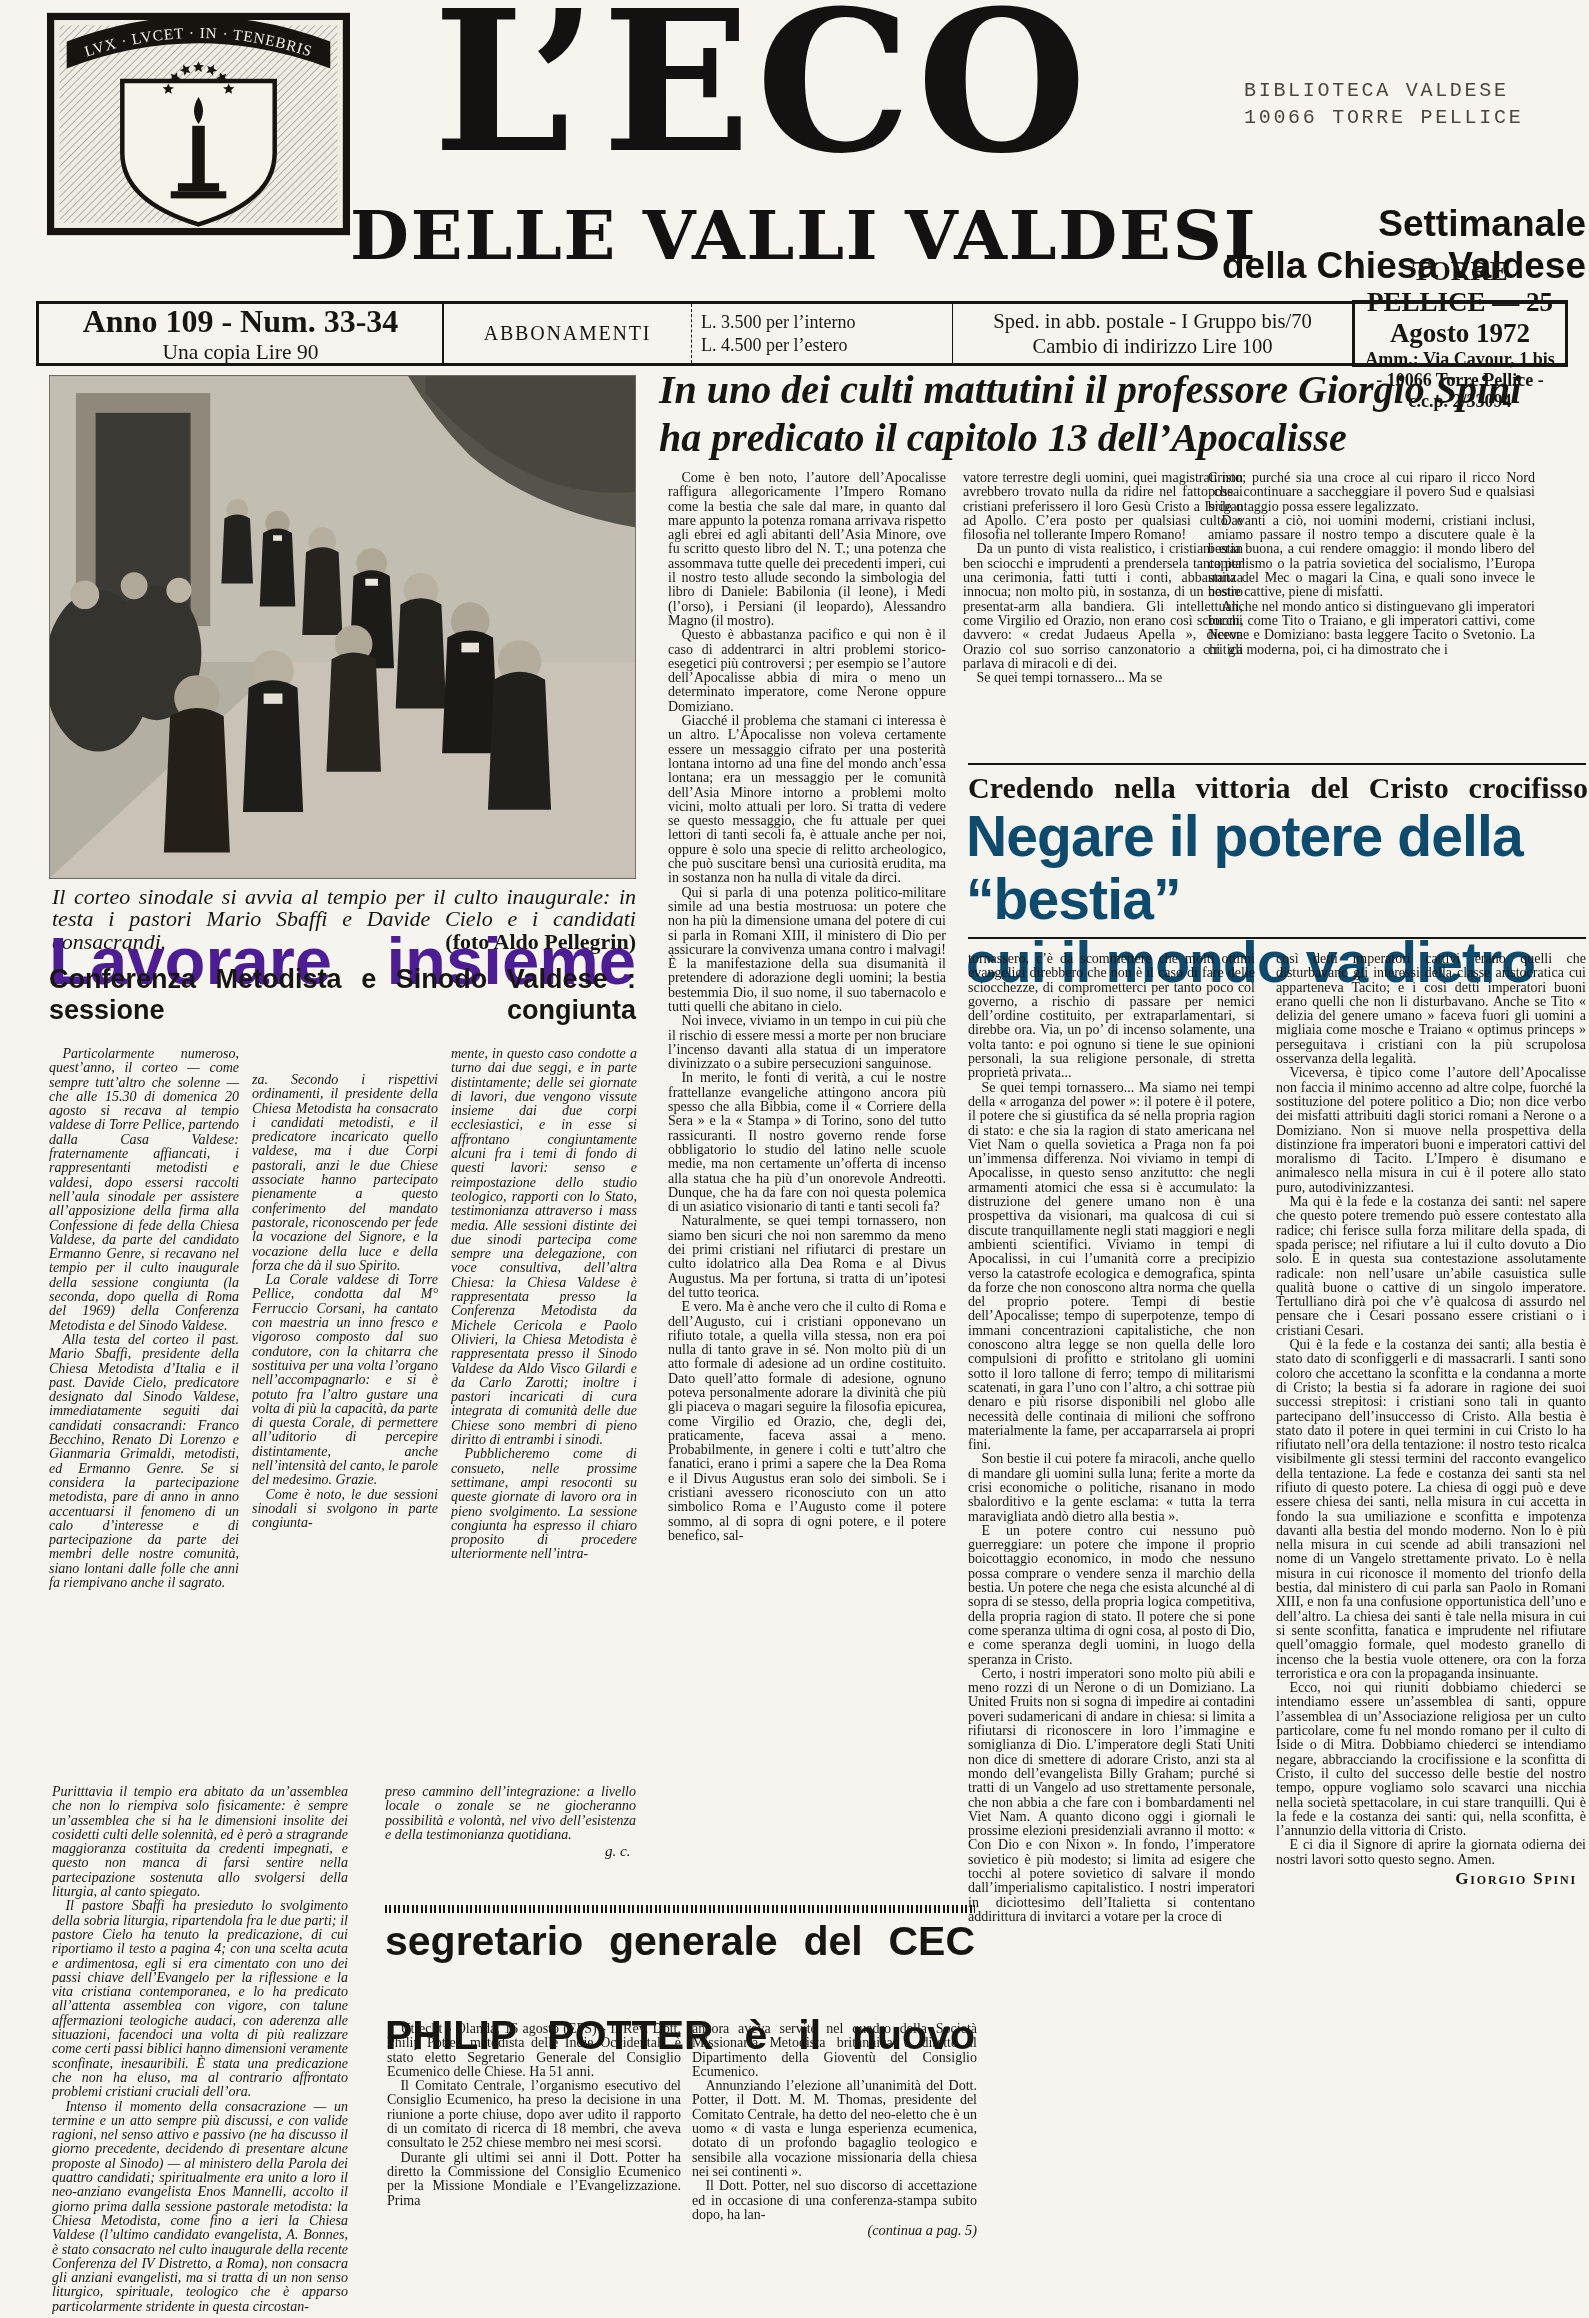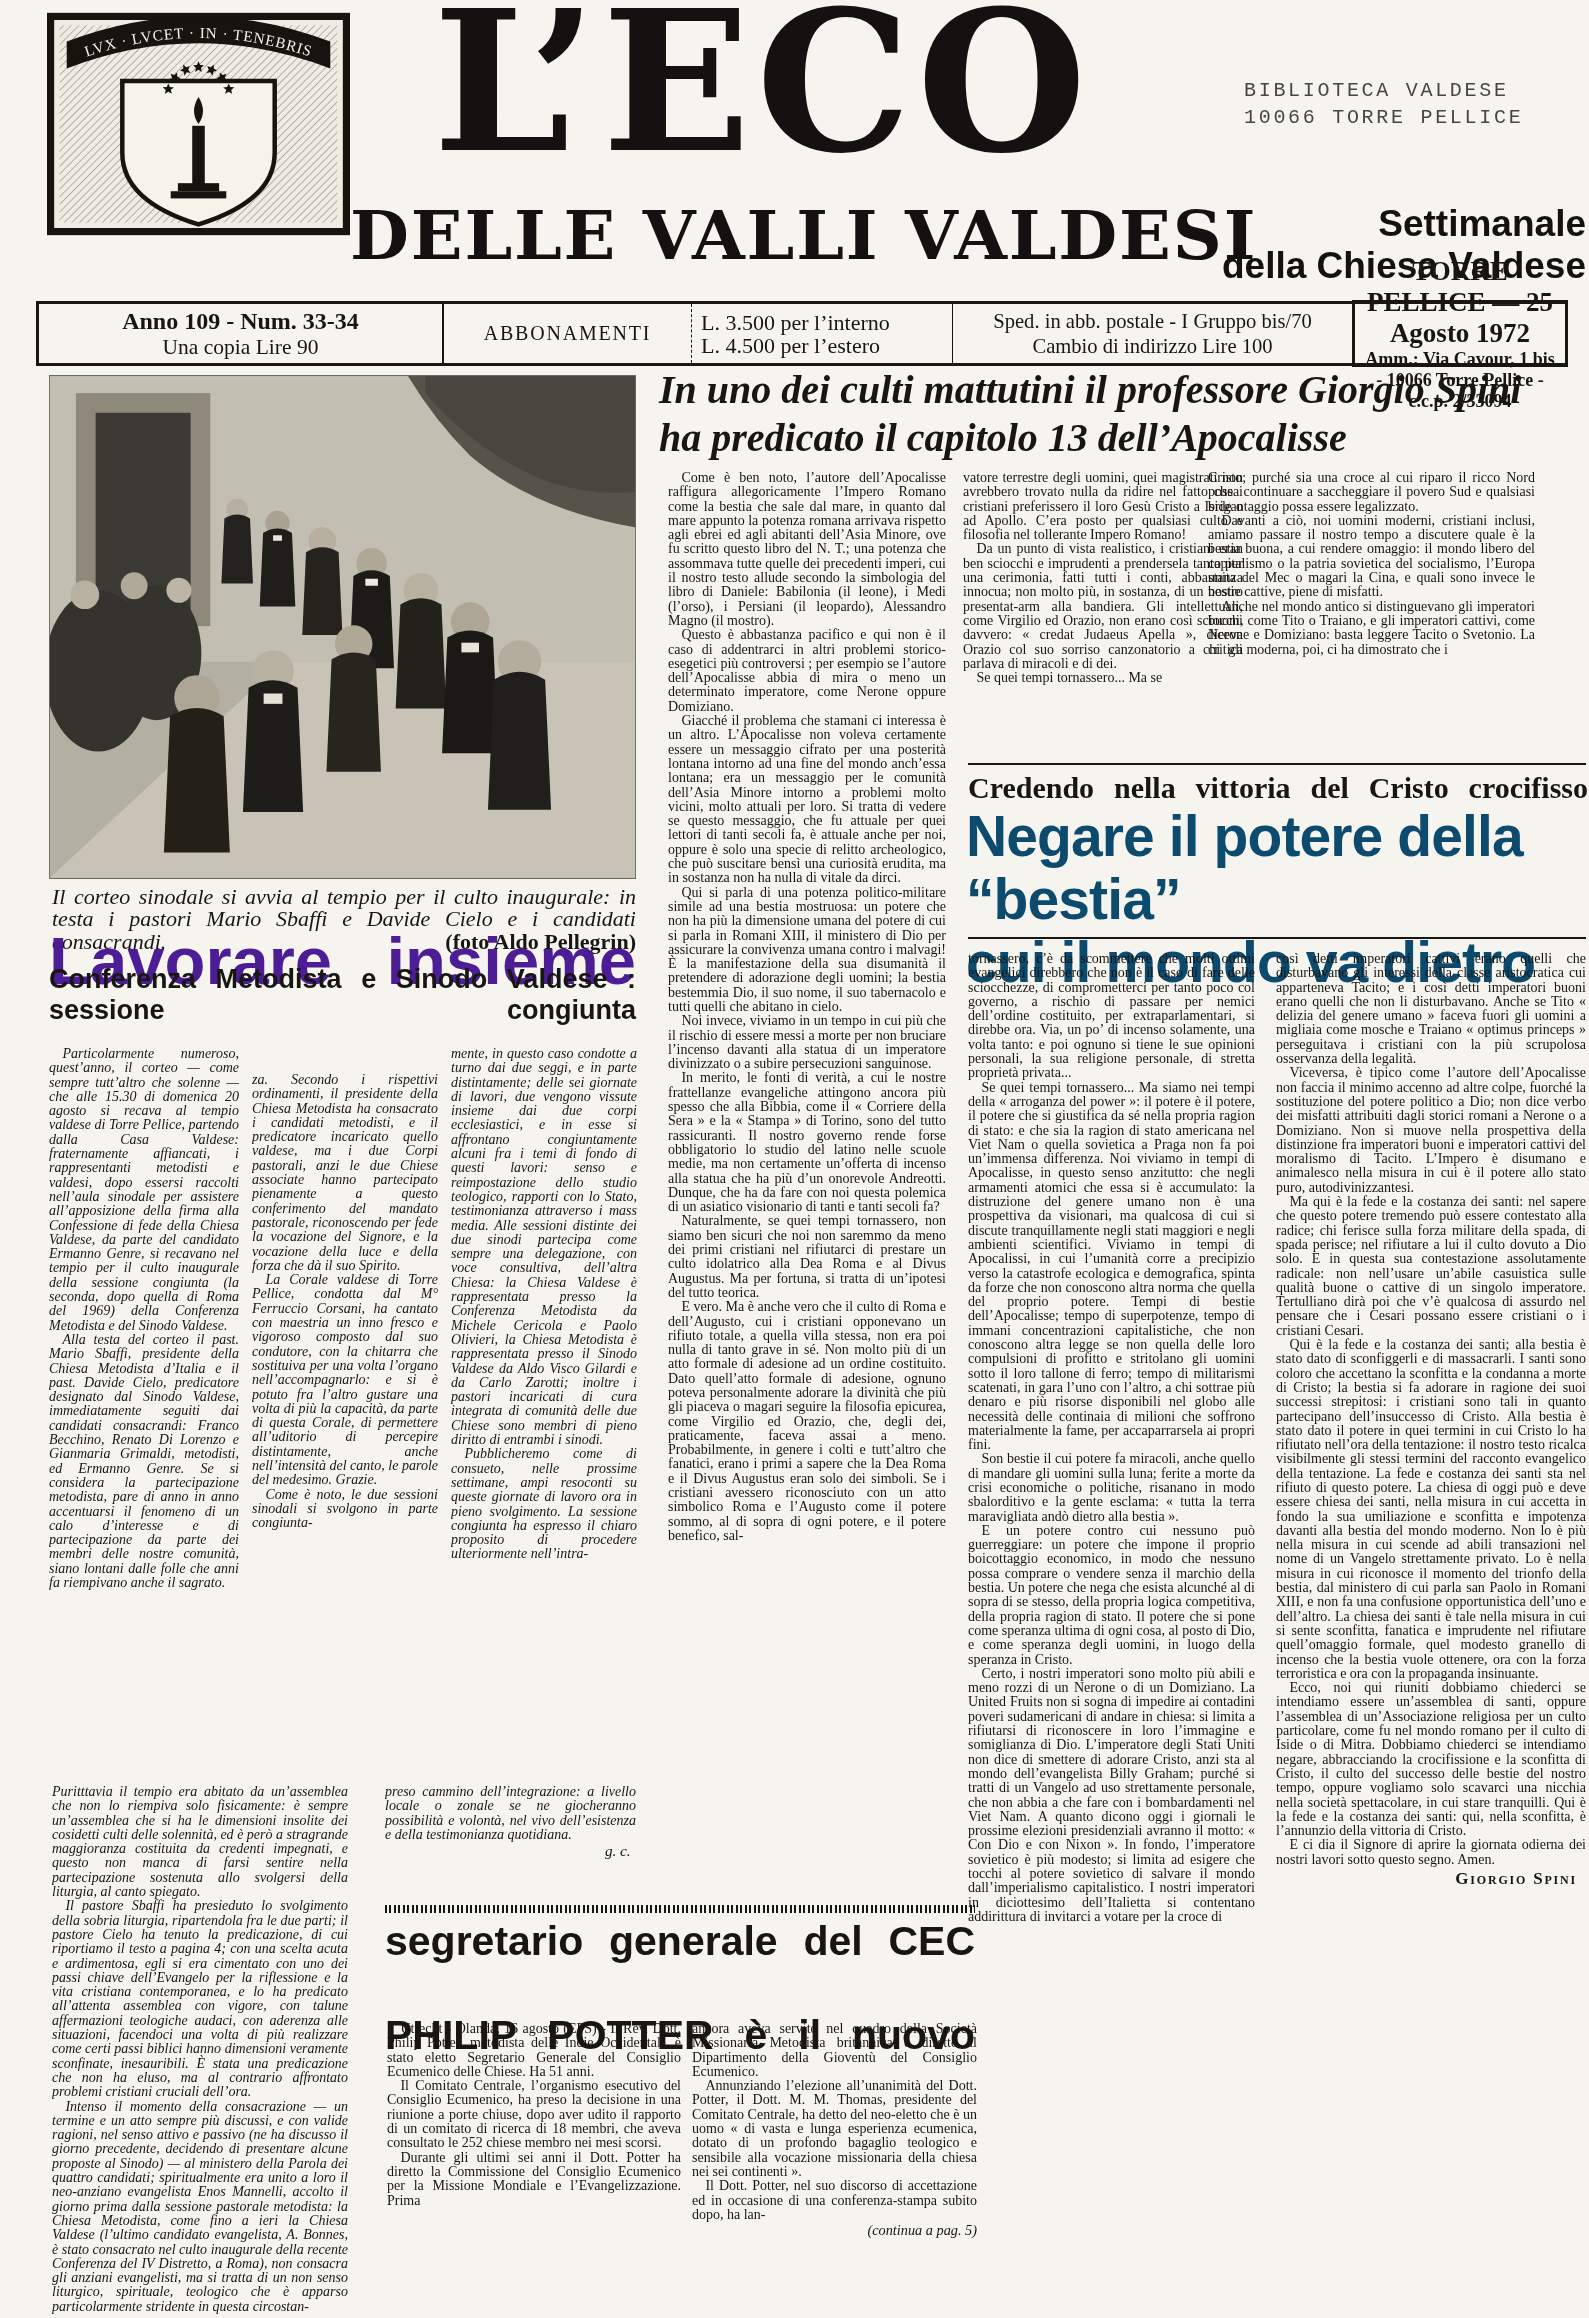--- a/index.html
+++ b/index.html
@@ -15,24 +15,24 @@
       font-family:"DejaVu Serif",serif;font-weight:900;font-size:68px;letter-spacing:1.8px;color:#141210;white-space:nowrap;}
   .stamp{left:1244px;top:77px;width:323px;font-family:"Liberation Mono",monospace;
       font-size:20px;line-height:27px;letter-spacing:2.7px;color:#4a463f;}
   .weekly{left:1147px;top:203px;width:439px;text-align:right;
       font-family:"Liberation Sans",sans-serif;font-weight:800;font-size:37px;line-height:42px;color:#14120f;}
   
   .infobar{left:36px;top:301px;width:1529px;height:59px;border-top:3.6px solid #181613;
       border-bottom:3.6px solid #181613;border-left:3.6px solid #181613;display:flex;align-items:stretch;}
   .ib-cell{display:flex;flex-direction:column;justify-content:center;padding:1.8px 9px;}
   .ib-issue{width:385px;text-align:center;border-right:2.7px solid #181613;}
-  .ib-issue .l1{font-weight:700;font-size:24px;}
+  .ib-issue .l1{font-weight:700;font-size:32px;}
   .ib-issue .l2{font-size:21.5px;}
   .ib-abb{width:229px;text-align:center;font-size:20px;letter-spacing:1.8px;border-right:1.8px dashed #181613;}
-  .ib-price{width:242px;font-size:22px;line-height:23px;border-right:1.8px solid #181613;}
+  .ib-price{width:242px;font-size:18px;line-height:23px;border-right:1.8px solid #181613;}
   .ib-post{width:381px;text-align:center;font-size:20.6px;line-height:25px;}
   .ib-date{flex:1;text-align:center;border:3.6px solid #181613;margin:-3.6px 0 -3.6px 0;}
   .ib-date .l1{font-weight:700;font-size:27px;}
   .ib-date .l2{font-weight:700;font-size:18px;}
   
   .photo{left:49px;top:375px;width:587px;height:504px;background:#a9a49a;}
   .caption{left:52px;top:886px;width:584px;font-style:italic;font-size:22px;line-height:22.4px;text-align:justify;}
   .caption .credit{position:absolute;right:0;bottom:0;font-style:normal;font-weight:700;background:#f6f4ee;padding-left:7.2px;}
   
   .lav-title{left:49px;top:927px;width:587px;font-family:"Liberation Sans",sans-serif;

